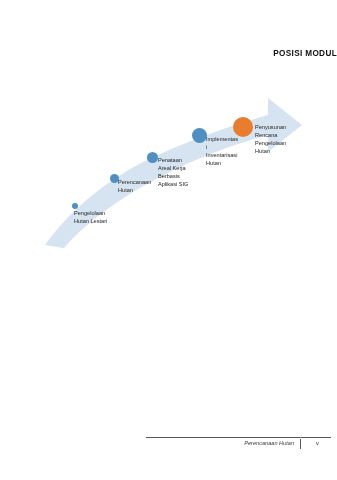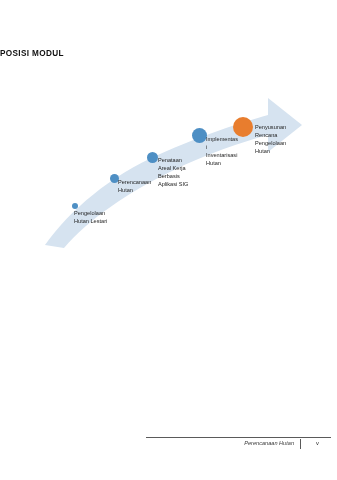--- a/index.html
+++ b/index.html
@@ -20,21 +20,21 @@
     left: 0; top: 0;
     width: 337px;
     height: 480px;
     background: #ffffff;
   }
   .page-title {
     position: absolute;
     left: 0;
     top: 49px;
     width: 337px;
-    text-align: left;
+    text-align: right;
     font-size: 8.2px;
     font-weight: bold;
     letter-spacing: 0.35px;
     color: #111111;
   }
   .diagram {
     position: absolute;
     left: 40px;
     top: 90px;
     width: 297px;

